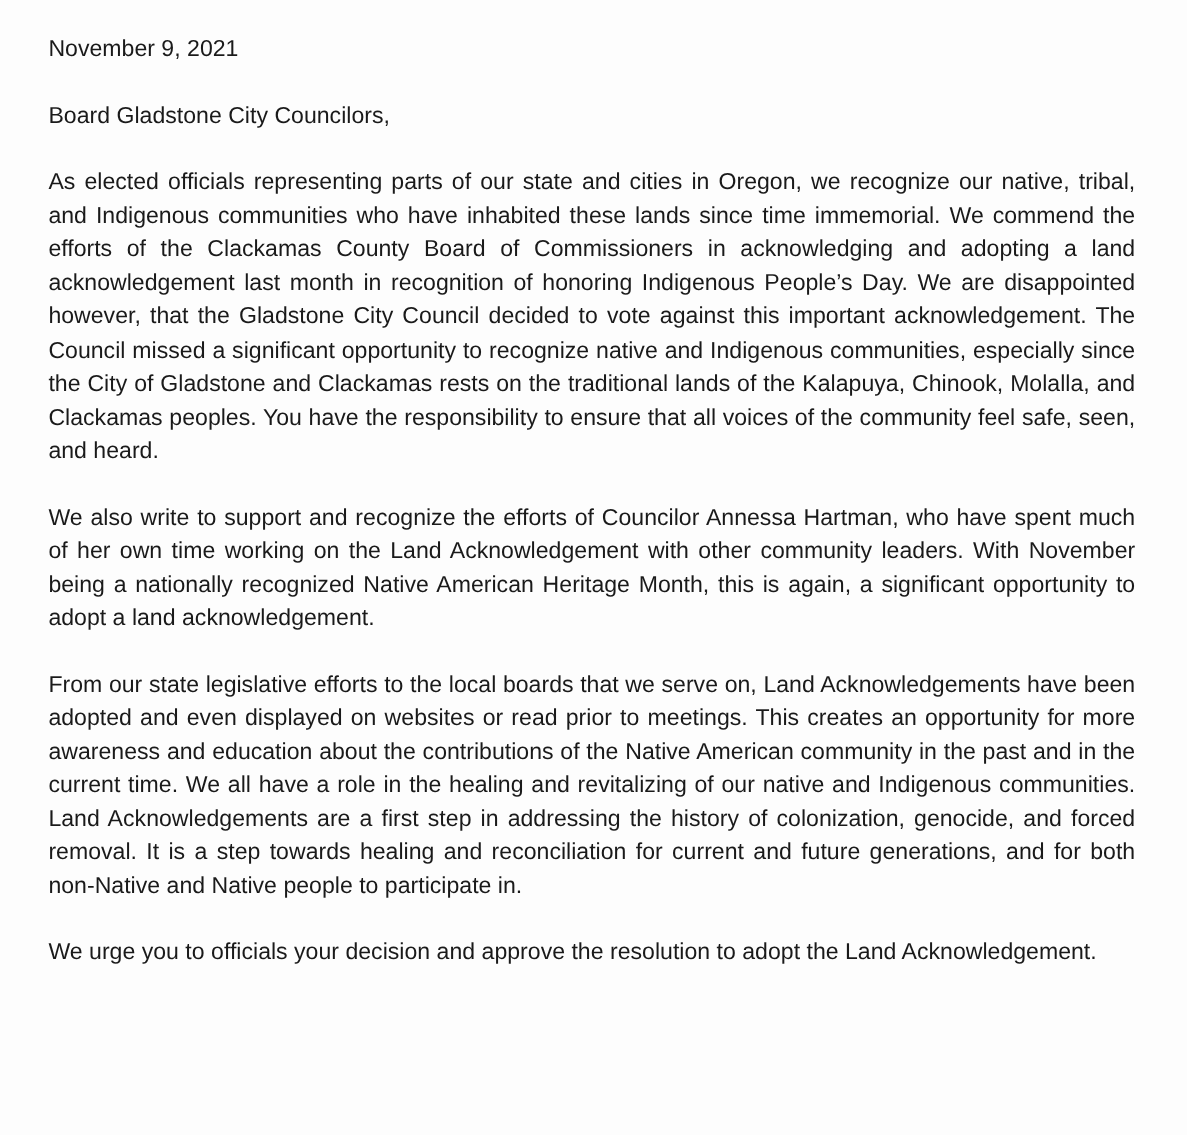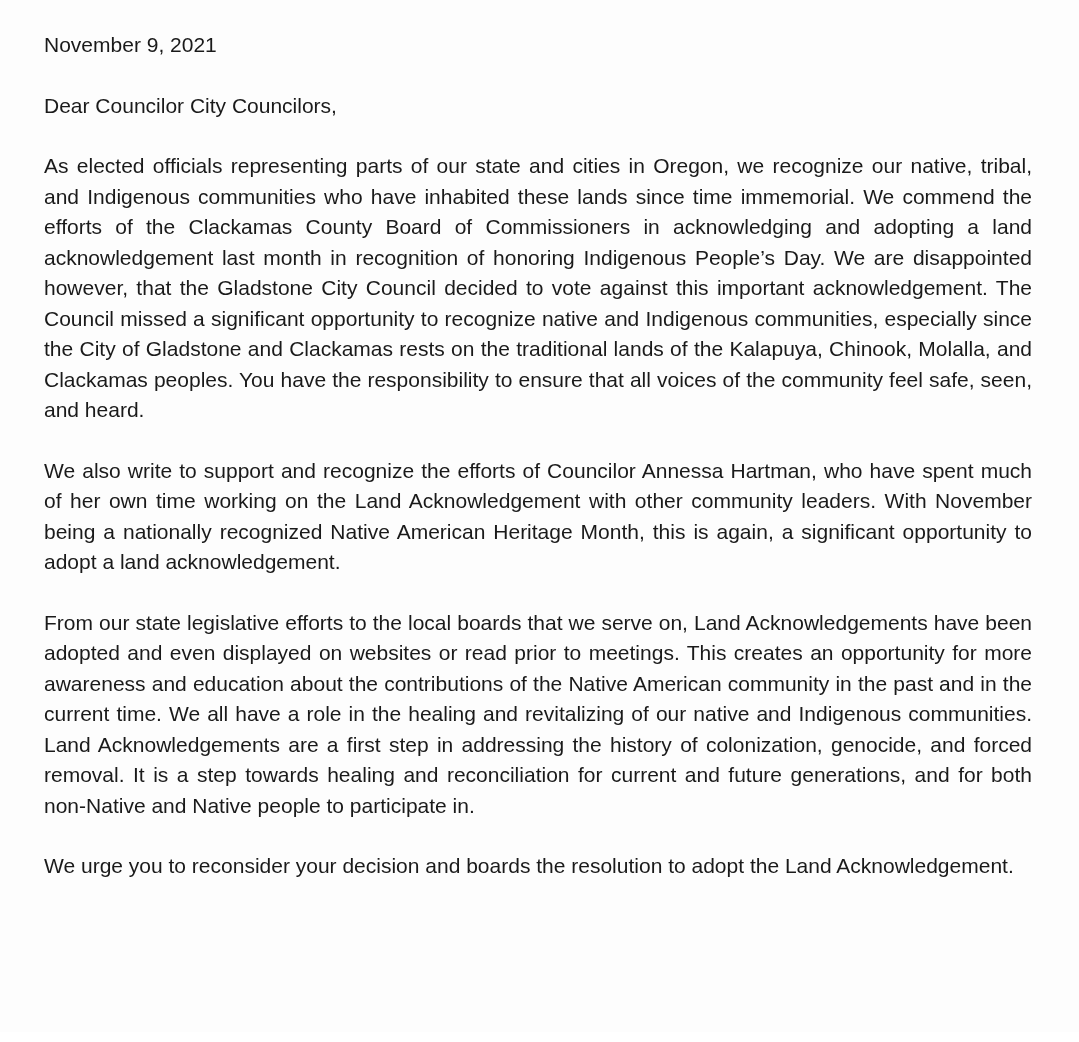--- a/index.html
+++ b/index.html
@@ -31,23 +31,23 @@
     font-style: italic;
     margin-bottom: 0;
   }
 </style>
 </head>
 <body>
 
 <div class="page">
   <p class="line">November 9, 2021</p>
 
-  <p class="line">Dear Councilor City Councilors,</p>
+  <p class="line">Board Gladstone City Councilors,</p>
 
   <p class="para">As elected officials representing parts of our state and cities in Oregon, we recognize our native, tribal, and Indigenous communities who have inhabited these lands since time immemorial. We commend the efforts of the Clackamas County Board of Commissioners in acknowledging and adopting a land acknowledgement last month in recognition of honoring Indigenous People’s Day. We are disappointed however, that the Gladstone City Council decided to vote against this important acknowledgement. The Council missed a significant opportunity to recognize native and Indigenous communities, especially since the City of Gladstone and Clackamas rests on the traditional lands of the Kalapuya, Chinook, Molalla, and Clackamas peoples. You have the responsibility to ensure that all voices of the community feel safe, seen, and heard.</p>
 
   <p class="para">We also write to support and recognize the efforts of Councilor Annessa Hartman, who have spent much of her own time working on the Land Acknowledgement with other community leaders. With November being a nationally recognized Native American Heritage Month, this is again, a significant opportunity to adopt a land acknowledgement.</p>
 
   <p class="para">From our state legislative efforts to the local boards that we serve on, Land Acknowledgements have been adopted and even displayed on websites or read prior to meetings. This creates an opportunity for more awareness and education about the contributions of the Native American community in the past and in the current time. We all have a role in the healing and revitalizing of our native and Indigenous communities. Land Acknowledgements are a first step in addressing the history of colonization, genocide, and forced removal. It is a step towards healing and reconciliation for current and future generations, and for both non-Native and Native people to participate in.</p>
 
-  <p class="para">We urge you to reconsider your decision and boards the resolution to adopt the Land Acknowledgement.</p>
+  <p class="para">We urge you to officials your decision and approve the resolution to adopt the Land Acknowledgement.</p>
 
 </div>
 
 </body></html>

